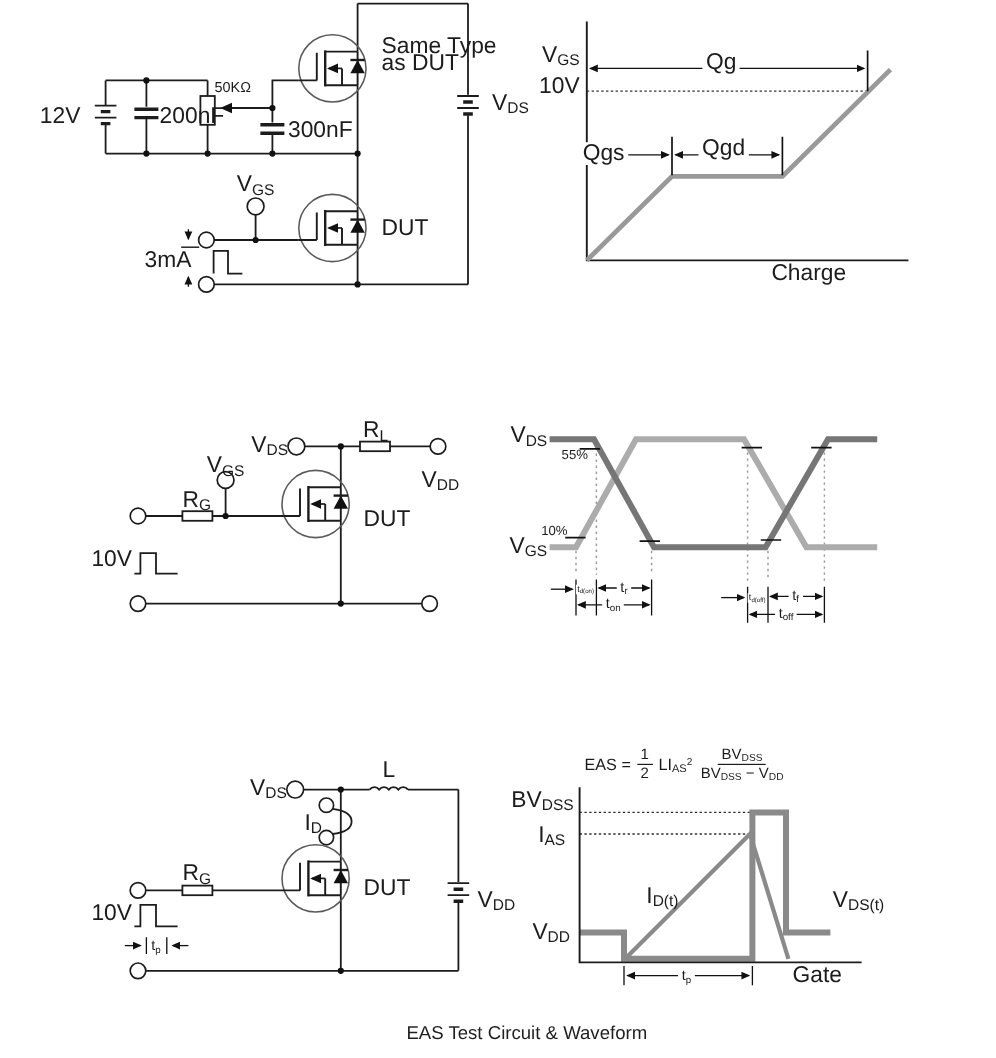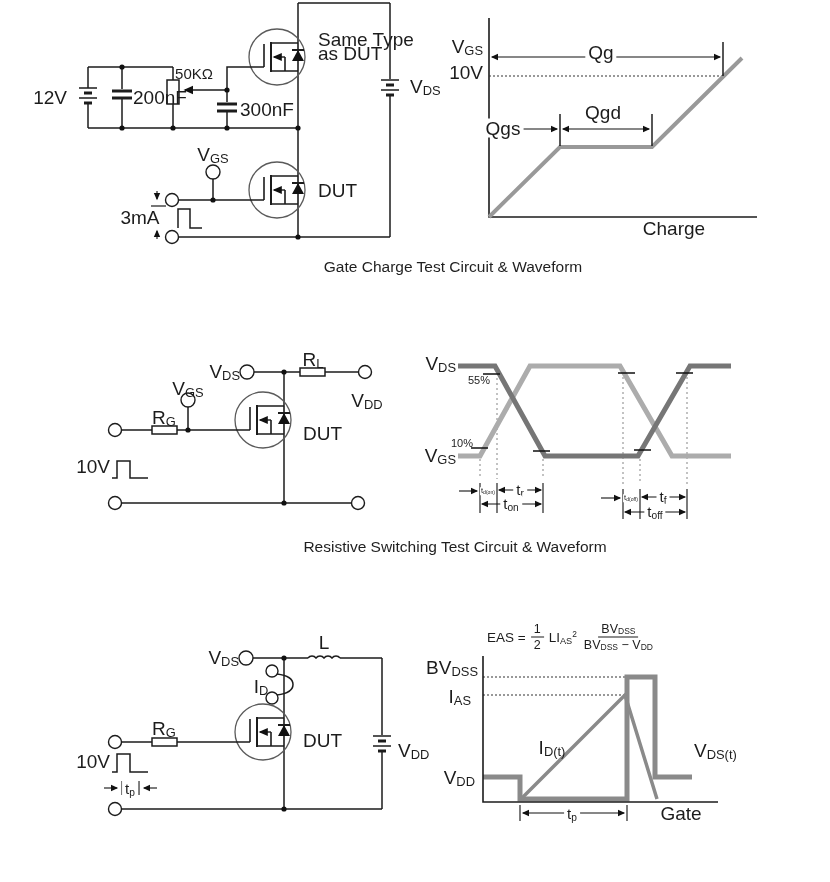--- a/index.html
+++ b/index.html
@@ -4,21 +4,21 @@
 <style>
   html,body{margin:0;padding:0;background:#fff}
   .page{position:relative;width:830px;height:882px;background:#ffffff;
         font-family:"Liberation Sans",sans-serif;overflow:hidden;color:#1c1c1c}
   svg.canvas{position:absolute;left:0;top:0;z-index:1}
   .lbl{position:absolute;transform:translate(-50%,-50%);font-size:19px;line-height:1;
        color:#1c1c1c;white-space:nowrap;z-index:2}
   .la{transform:translate(0,-50%)}
   .ra{transform:translate(-100%,-50%)}
   .wbg{background:#fff;padding:0 3px}
-  .f12{font-size:15px}
+  .f12{font-size:12px}
   .sm{font-size:11px}
   .xs{font-size:7.5px;padding:0 1px}
   .caption{position:absolute;transform:translate(-50%,-50%);font-size:15.5px;
            color:#1f1f1f;white-space:nowrap;z-index:2}
   sub{font-size:68%;vertical-align:-0.22em;line-height:0}
   sup{font-size:62%;vertical-align:0.5em;line-height:0}
   .formula{position:absolute;left:571px;top:637px;transform:translate(-50%,-50%);
            display:flex;align-items:center;gap:5px;font-size:13.5px;z-index:2;white-space:nowrap}
   .frac{display:inline-flex;flex-direction:column;align-items:center;line-height:1.2;font-size:12.5px}
   .frac .fn{border-bottom:1.2px solid #1c1c1c;padding:0 3px}
@@ -162,43 +162,41 @@
 <div class="lbl la" style="left:318px;top:53px">as DUT</div>
 <div class="lbl" style="left:213px;top:154px"><span>V</span><sub>GS</sub></div>
 <div class="lbl la" style="left:318px;top:190px">DUT</div>
 <div class="lbl" style="left:140px;top:217px">3mA</div>
 <div class="lbl la" style="left:410px;top:86px"><span>V</span><sub>DS</sub></div>
 
 <div class="lbl ra" style="left:483px;top:46px"><span>V</span><sub>GS</sub></div>
 <div class="lbl ra" style="left:483px;top:72px">10V</div>
 <div class="lbl wbg" style="left:601px;top:52px">Qg</div>
 <div class="lbl wbg" style="left:503px;top:128px">Qgs</div>
-<div class="lbl wbg" style="left:603px;top:112px">Qgd</div>
+<div class="lbl wbg" style="left:603px;top:124px">Qgd</div>
 <div class="lbl" style="left:674px;top:228px">Charge</div>
-<div class="caption" style="left:453px;top:267px">Gate Charge Test Circuit &amp; Waveform</div>
 
 <div class="lbl ra" style="left:240px;top:371px"><span>V</span><sub>DS</sub></div>
 <div class="lbl" style="left:188px;top:388px"><span>V</span><sub>GS</sub></div>
 <div class="lbl" style="left:313px;top:359px"><span>R</span><sub>L</sub></div>
 <div class="lbl" style="left:164px;top:417px"><span>R</span><sub>G</sub></div>
 <div class="lbl" style="left:367px;top:400px"><span>V</span><sub>DD</sub></div>
 <div class="lbl la" style="left:303px;top:433px">DUT</div>
 <div class="lbl ra" style="left:110px;top:466px">10V</div>
 
 <div class="lbl ra" style="left:456px;top:363px"><span>V</span><sub>DS</sub></div>
 <div class="lbl ra" style="left:456px;top:455px"><span>V</span><sub>GS</sub></div>
 <div class="lbl sm" style="left:479px;top:380px">55%</div>
 <div class="lbl sm" style="left:462px;top:443px">10%</div>
 <div class="lbl xs wbg" style="left:488px;top:491px"><span>t</span><sub>d(on)</sub></div>
 <div class="lbl wbg f12" style="left:520px;top:489px"><span>t</span><sub>r</sub></div>
 <div class="lbl wbg f12" style="left:511px;top:503px"><span>t</span><sub>on</sub></div>
 <div class="lbl xs wbg" style="left:631px;top:498px"><span>t</span><sub>d(off)</sub></div>
 <div class="lbl wbg f12" style="left:663px;top:496px"><span>t</span><sub>f</sub></div>
 <div class="lbl wbg f12" style="left:655px;top:511px"><span>t</span><sub>off</sub></div>
-<div class="caption" style="left:455px;top:547px">Resistive Switching Test Circuit &amp; Waveform</div>
 
 <div class="lbl ra" style="left:239px;top:657px"><span>V</span><sub>DS</sub></div>
 <div class="lbl" style="left:261px;top:686px"><span>I</span><sub>D</sub></div>
 <div class="lbl" style="left:324px;top:642px">L</div>
 <div class="lbl" style="left:164px;top:728px"><span>R</span><sub>G</sub></div>
 <div class="lbl ra" style="left:110px;top:761px">10V</div>
 <div class="lbl wbg f12" style="left:130px;top:788px"><span>t</span><sub>p</sub></div>
 <div class="lbl la" style="left:303px;top:740px">DUT</div>
 <div class="lbl la" style="left:398px;top:750px"><span>V</span><sub>DD</sub></div>
 
@@ -214,14 +212,15 @@
     <span class="fd"><span>BV</span><sub>DSS</sub><span> − </span><span>V</span><sub>DD</sub></span>
   </span>
 </div>
 <div class="lbl ra" style="left:478px;top:667px"><span>BV</span><sub>DSS</sub></div>
 <div class="lbl ra" style="left:471px;top:696px"><span>I</span><sub>AS</sub></div>
 <div class="lbl ra" style="left:475px;top:777px"><span>V</span><sub>DD</sub></div>
 <div class="lbl" style="left:552px;top:747px"><span>I</span><sub>D(t)</sub></div>
 <div class="lbl la" style="left:694px;top:750px"><span>V</span><sub>DS(t)</sub></div>
 <div class="lbl wbg f12" style="left:572px;top:813px"><span>t</span><sub>p</sub></div>
 <div class="lbl" style="left:681px;top:813px">Gate</div>
+<div class="caption" style="left:439px;top:862px">EAS Test Circuit &amp; Waveform</div>
 
 </div>
 
 </body></html>

